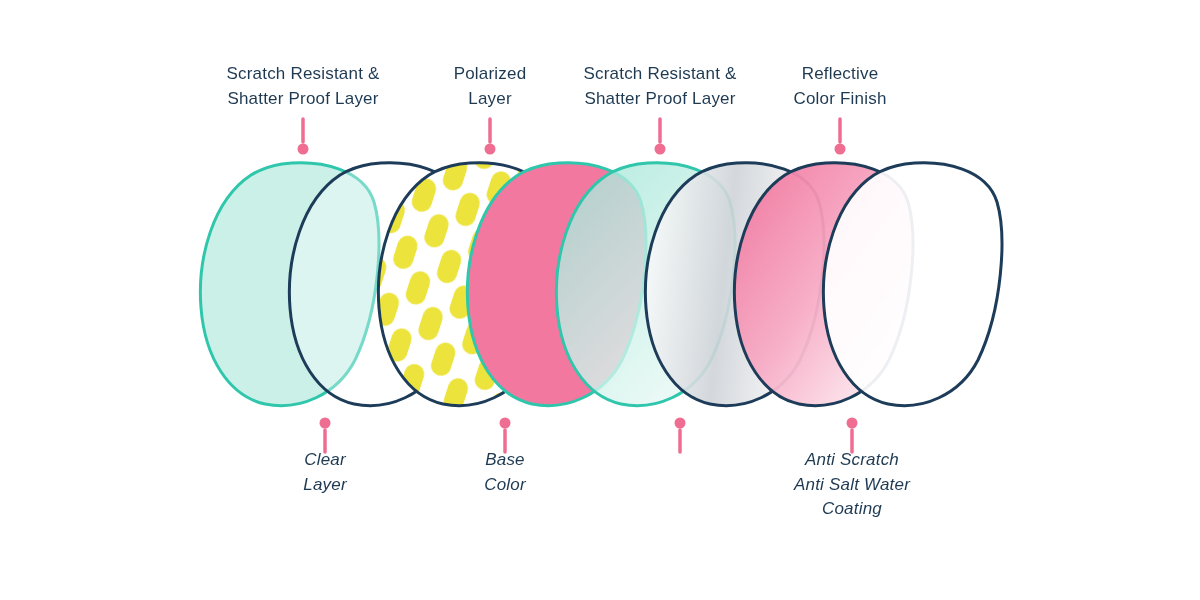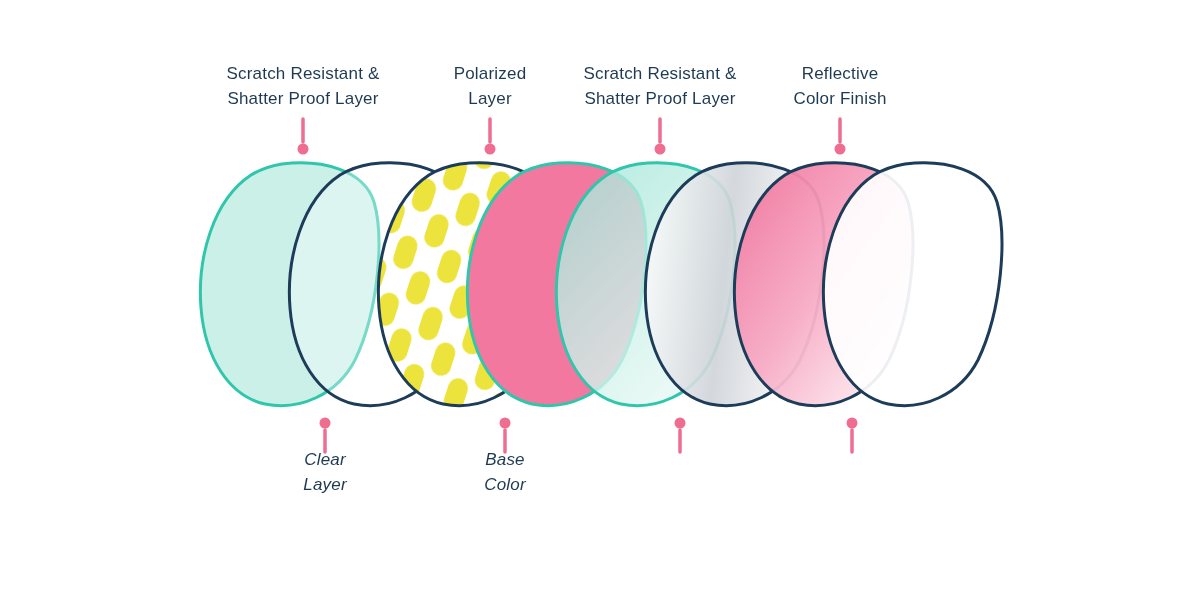--- a/index.html
+++ b/index.html
@@ -114,14 +114,17 @@
 Layer</div>
   <div class="label top" style="left:660px">Scratch Resistant &amp;
 Shatter Proof Layer</div>
   <div class="label top" style="left:840px">Reflective
 Color Finish</div>
 
   <div class="label bottom" style="left:325px">Clear
 Layer</div>
   <div class="label bottom" style="left:505px">Base
 Color</div>
+  <div class="label bottom" style="left:852px">Anti Scratch
+Anti Salt Water
+Coating</div>
 
 </div>
 
 </body></html>

